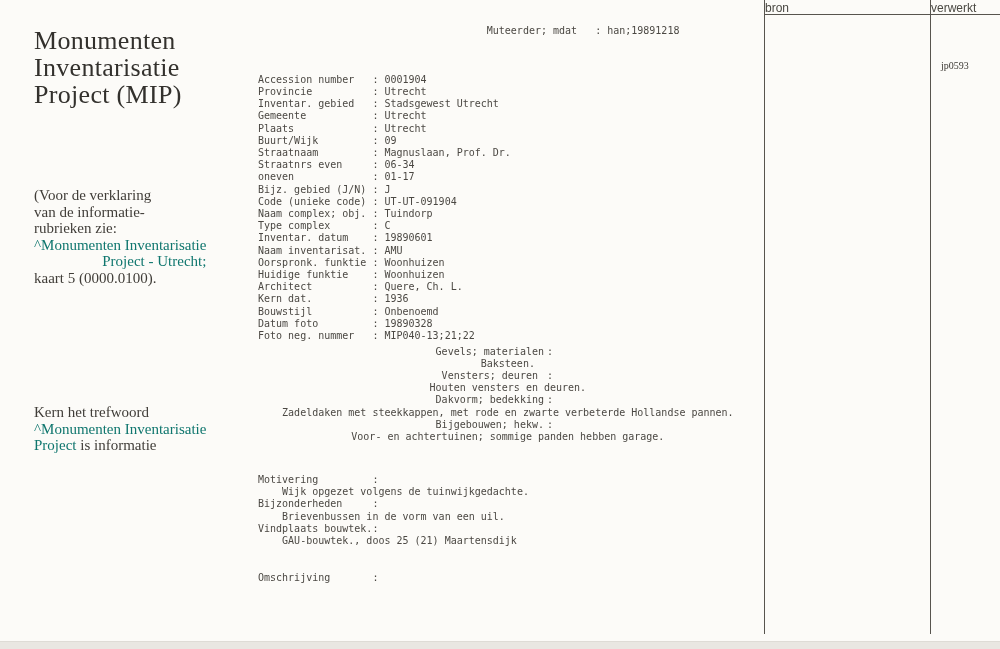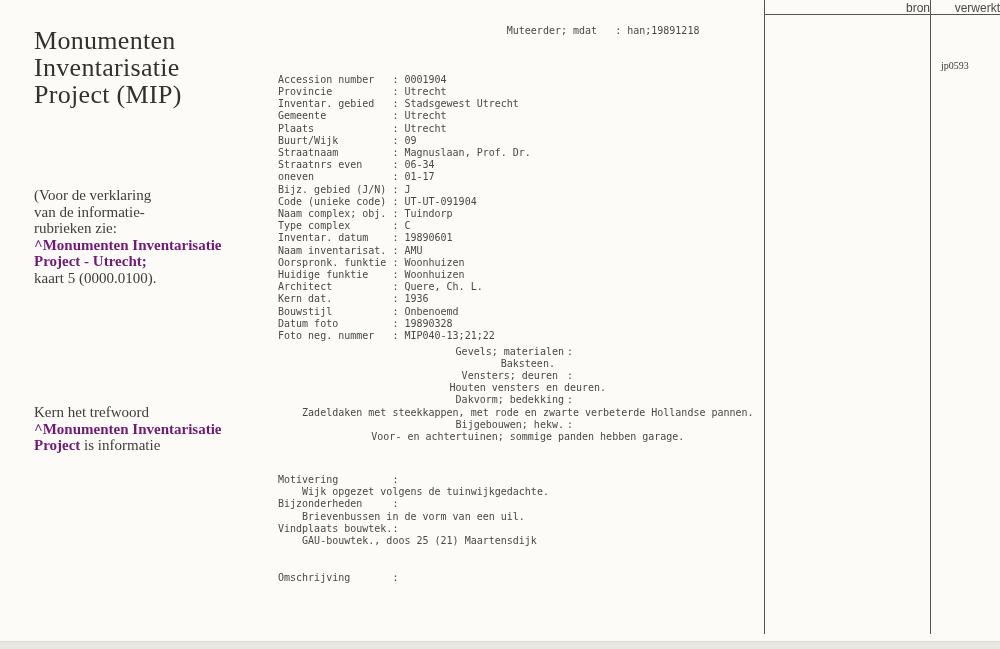--- a/index.html
+++ b/index.html
@@ -7,42 +7,42 @@
   .page{position:relative;width:1000px;height:649px;background:#fcfbf8;}
 
   
   .serif{font-family:"Liberation Serif","DejaVu Serif",serif;color:#3b3833;}
   .title{position:absolute;left:34px;top:27px;margin:0;font-weight:normal;
          font-size:26px;line-height:27px;letter-spacing:.3px;color:#33312d;}
   .note{position:absolute;left:34px;font-size:15px;line-height:16.5px;color:#403d38;}
   .n1{top:159px;margin-top:28px;}
   .n2{top:291px;}
   .n3{top:404px;}
-  .b{font-weight:bold;color:#701a75;}
+  .b{font-weight:normal;color:#0f766e;text-align:right;}
 
   
   .mono{font-family:"DejaVu Sans Mono","Liberation Mono",monospace;
         font-size:10px;line-height:12.2px;color:#4b4843;}
-  .block{position:absolute;white-space:pre;margin-left:20px;}
+  .block{position:absolute;white-space:pre;}
   .fields{left:258px;top:25px;}
   .secA{left:258px;top:309px;text-align:center;}
   .secB{left:258px;top:413px;}
   .mrow{white-space:pre;}
   .mlabel{display:inline-block;width:19ch;}
   .mcontent{padding-left:4ch;white-space:pre;}
   .mut{position:absolute;top:0;left:38ch;white-space:pre;}
   .mut-label{display:inline-block;width:18ch;}
 
   
   .vline{position:absolute;top:0;width:1px;height:634px;background:#57544e;}
   .v1{left:764px;}
   .v2{left:930px;}
   .hline{position:absolute;left:764px;top:14px;width:236px;height:1px;background:#57544e;}
   .colhead{position:absolute;top:1px;font-family:"Liberation Sans","DejaVu Sans",sans-serif;
-           font-size:12px;color:#4a4842;text-align:right;}
+           font-size:12px;color:#4a4842;text-align:left;}
   .bron-h{left:765px;width:165px;}
   .verw-h{left:931px;width:69px;}
   .src-note{position:absolute;left:772px;top:26px;font-size:15px;line-height:19px;color:#3b3833;}
   .verw-code{position:absolute;left:941px;top:60px;font-size:10px;color:#3b3833;}
 
   
   .scan-edge{position:absolute;left:0;top:641px;width:1000px;height:8px;
              background:#e9e7e2;border-top:1px solid #dedcd6;}
 </style>
 </head>

